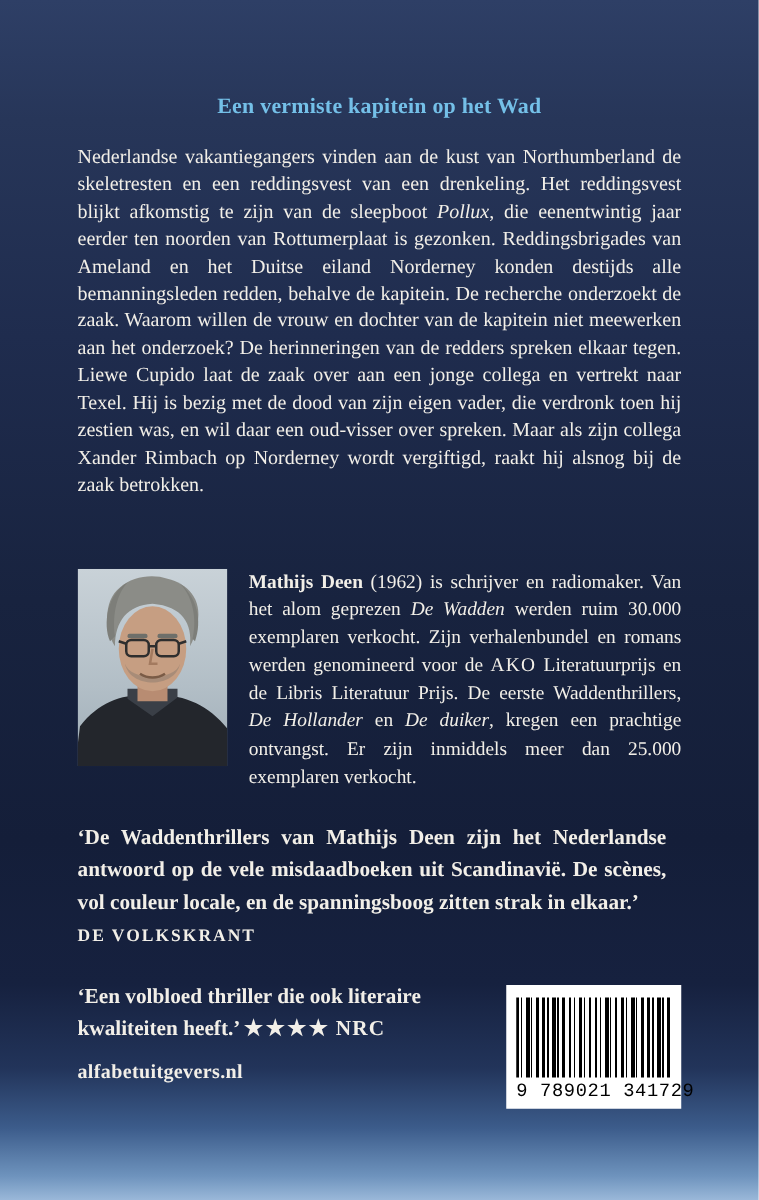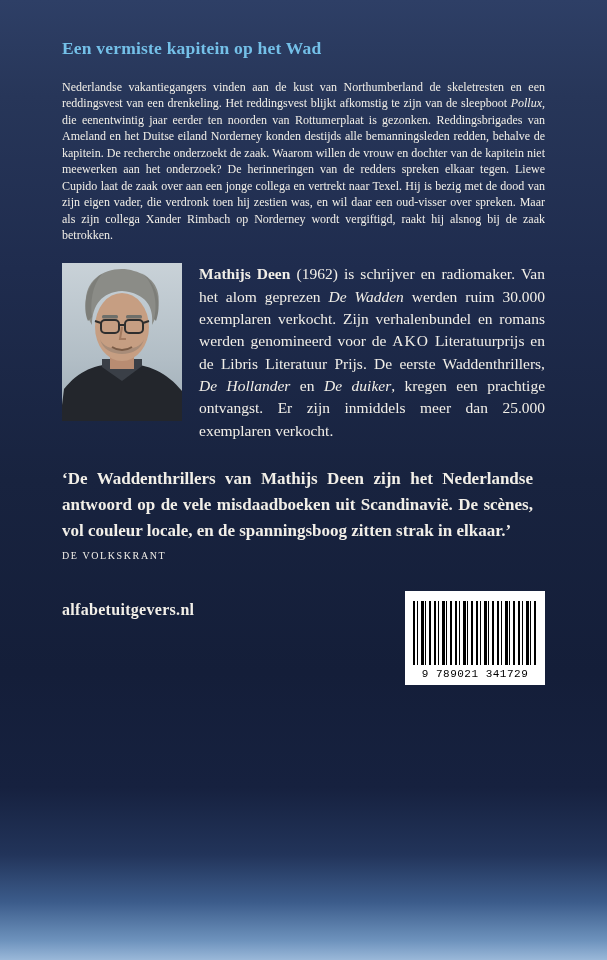--- a/index.html
+++ b/index.html
@@ -10,35 +10,35 @@
     padding:0 62px;
     background:linear-gradient(180deg,
       #2e3f66 0%, #273659 10%, #1f2c4e 28%, #18233f 50%,
       #141e39 70%, #16213f 82%, #22345a 89%, #3c5c8b 94%,
       #6e93bd 98%, #9ab8d9 100%);
     font-family:"Liberation Serif", serif;
     color:#f2efe8;
     overflow:hidden;
   }
   .tagline{
-    padding-top:38px;
-    text-align:left;
+    padding-top:74px;
+    text-align:center;
     font-weight:bold;
     font-size:17.5px;
     letter-spacing:.2px;
     color:#74c0e8;
   }
   .synopsis{
     margin:20px 0 0 0;
-    font-size:12px;
+    font-size:16px;
     line-height:1.37;
     text-align:justify;
   }
   .author-row{
-    margin-top:20px;
+    margin-top:55px;
     display:flex;
     gap:17px;
     align-items:flex-start;
   }
   .photo{
     flex:0 0 auto;
     width:120px;height:158px;
     overflow:hidden;
   }
   .photo svg{display:block;width:100%;height:100%;}
@@ -54,22 +54,22 @@
   }
   .quote1{
     margin:24px 12px 0 0;
     font-weight:bold;
     font-size:17px;
     line-height:1.52;
     text-align:justify;
   }
   .source1{
     margin:7px 0 0 0;
-    font-weight:normal;
-    font-size:10px;
+    font-weight:bold;
+    font-size:14px;
     letter-spacing:1.6px;
   }
   .bottom-row{
     margin-top:26px;
     display:flex;
     justify-content:space-between;
     align-items:flex-start;
   }
   .left-col{width:320px;}
   .quote2{
@@ -99,21 +99,21 @@
         #000 4px 5px, #fff 5px 8px,
         #000 8px 11px, #fff 11px 12px,
         #000 12px 13px, #fff 13px 16px,
         #000 16px 18px, #fff 18px 21px);
   }
   .isbn{
     margin-top:3px;
     text-align:center;
     color:#000;
     font-family:"Liberation Mono", monospace;
-    font-size:11px;
+    font-size:15px;
     letter-spacing:.5px;
     white-space:nowrap;
   }
   .it{font-style:italic;}
   .bd{font-weight:bold;}
   .sc{letter-spacing:1px;}
   .stars{letter-spacing:2px;}
 </style>
 </head>
 <body>
@@ -164,20 +164,21 @@
     </div>
     <p class="bio"><span class="bd">Mathijs Deen</span><span> (1962) is schrijver en radiomaker. Van het alom geprezen </span><span class="it">De Wadden</span><span> werden ruim 30.000 exemplaren verkocht. Zijn verhalenbundel en romans werden genomineerd voor de </span><span class="sc">AKO</span><span> Literatuurprijs en de Libris Literatuur Prijs. De eerste Waddenthrillers, </span><span class="it">De Hollander</span><span> en </span><span class="it">De duiker</span><span>, kregen een prachtige ontvangst. Er zijn inmiddels meer dan 25.000 exemplaren verkocht.</span></p>
   </div>
 
 
   <p class="quote1">‘De Waddenthrillers van Mathijs Deen zijn het Nederlandse antwoord op de vele misdaadboeken uit Scandinavië. De scènes, vol couleur locale, en de spanningsboog zitten strak in elkaar.’</p>
   <p class="source1">DE VOLKSKRANT</p>
 
   <div class="bottom-row">
     <div class="left-col">
+      <p class="quote2"><span>‘Een volbloed thriller die ook literaire kwaliteiten heeft.’ </span><span class="stars">★★★★</span><span> </span><span class="sc">NRC</span></p>
       <p class="publisher">alfabetuitgevers.nl</p>
     </div>
     <div class="barcode-box">
       <div class="bars"></div>
       <div class="isbn">9 789021 341729</div>
     </div>
   </div>
 
 </div>
 

